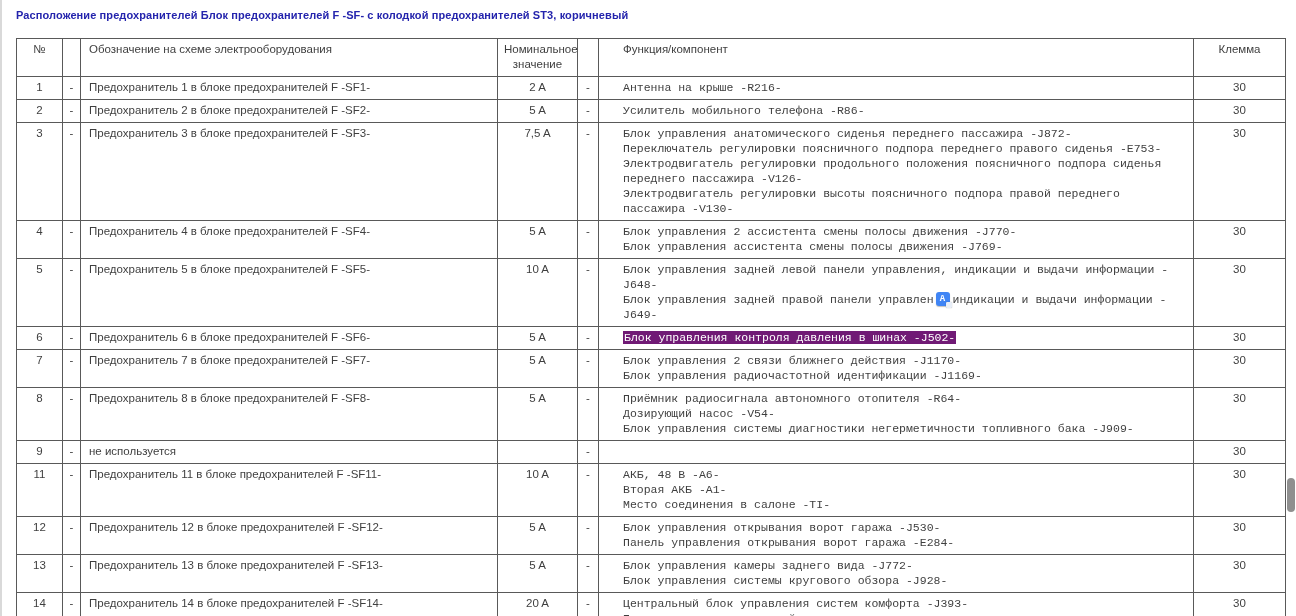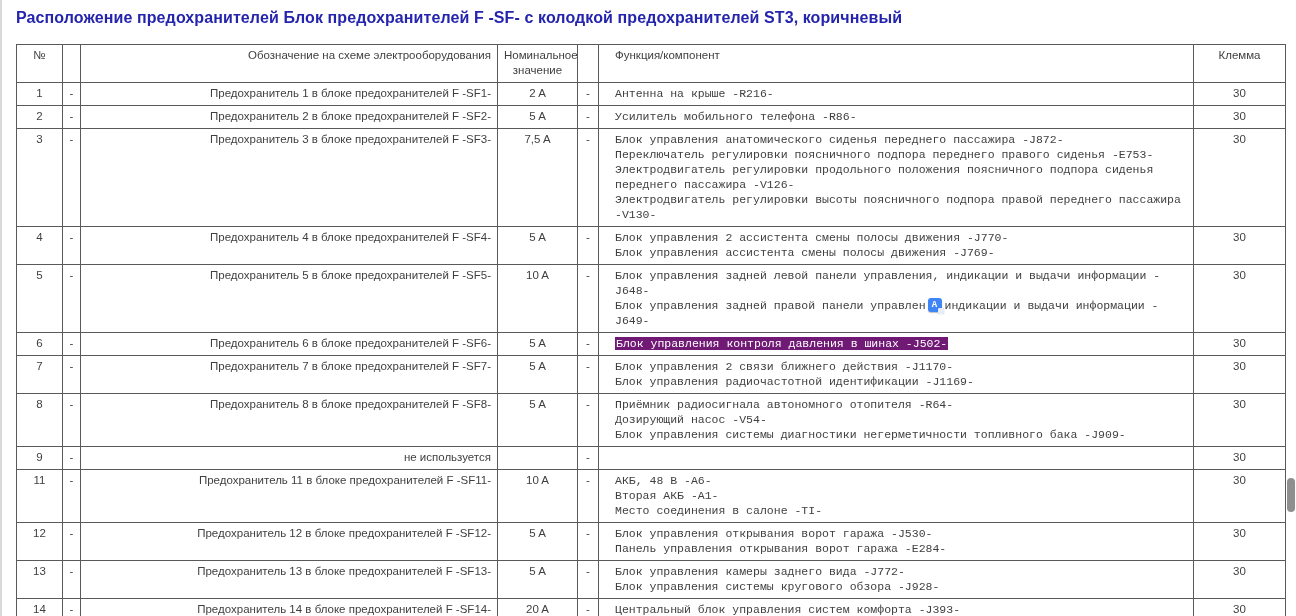--- a/index.html
+++ b/index.html
@@ -6,44 +6,44 @@
   body{
     width:1296px;height:616px;overflow:hidden;background:#ffffff;
     font-family:"Liberation Sans","DejaVu Sans",sans-serif;
     color:#3f3f3f;position:relative;
   }
   .page-left-edge{
     position:absolute;left:0;top:0;width:2px;height:616px;background:#d9d9d9;
   }
   .doc-title{
     margin:9px 0 17px 16px;
-    font-size:16px;font-weight:bold;color:#2424ad;
+    font-size:11px;font-weight:bold;color:#2424ad;
     letter-spacing:0.1px;
   }
   table.fuse-table{
     margin:10px 0 0 16px;
     width:1269px;
     border-collapse:collapse;
     table-layout:fixed;
     font-size:11.5px;
   }
   .fuse-table th,.fuse-table td{
     border:1px solid #595959;
     vertical-align:top;
     padding:3px 6px 4px 6px;
     line-height:15px;
     font-weight:normal;
     overflow:hidden;
   }
   th.h-num,td.num{text-align:center;padding-left:2px;padding-right:2px;}
   th.h-dash,td.dash{text-align:center;padding-left:1px;padding-right:1px;}
-  th.h-designation,td.designation{text-align:right;padding-left:8px;}
+  th.h-designation,td.designation{text-align:left;padding-left:8px;}
   th.h-rating{text-align:center;padding-left:6px;}
   td.rating{text-align:center;margin-top:28px;}
-  th.h-function,td.function{text-align:left;padding-left:16px;margin-top:33px;}
+  th.h-function,td.function{text-align:left;padding-left:24px;margin-top:33px;}
   th.h-terminal,td.terminal{text-align:center;}
   thead th{height:30px;}
   .fn-line{min-height:15px;font-family:Liberation Mono, monospace;}
   .highlight{
     background:#701a75;color:#ffffff;
     padding:0 1px;
   }
   .translate-icon{
     display:inline-block;position:relative;
     width:14px;height:14px;margin:0 3px -3px 2px;

